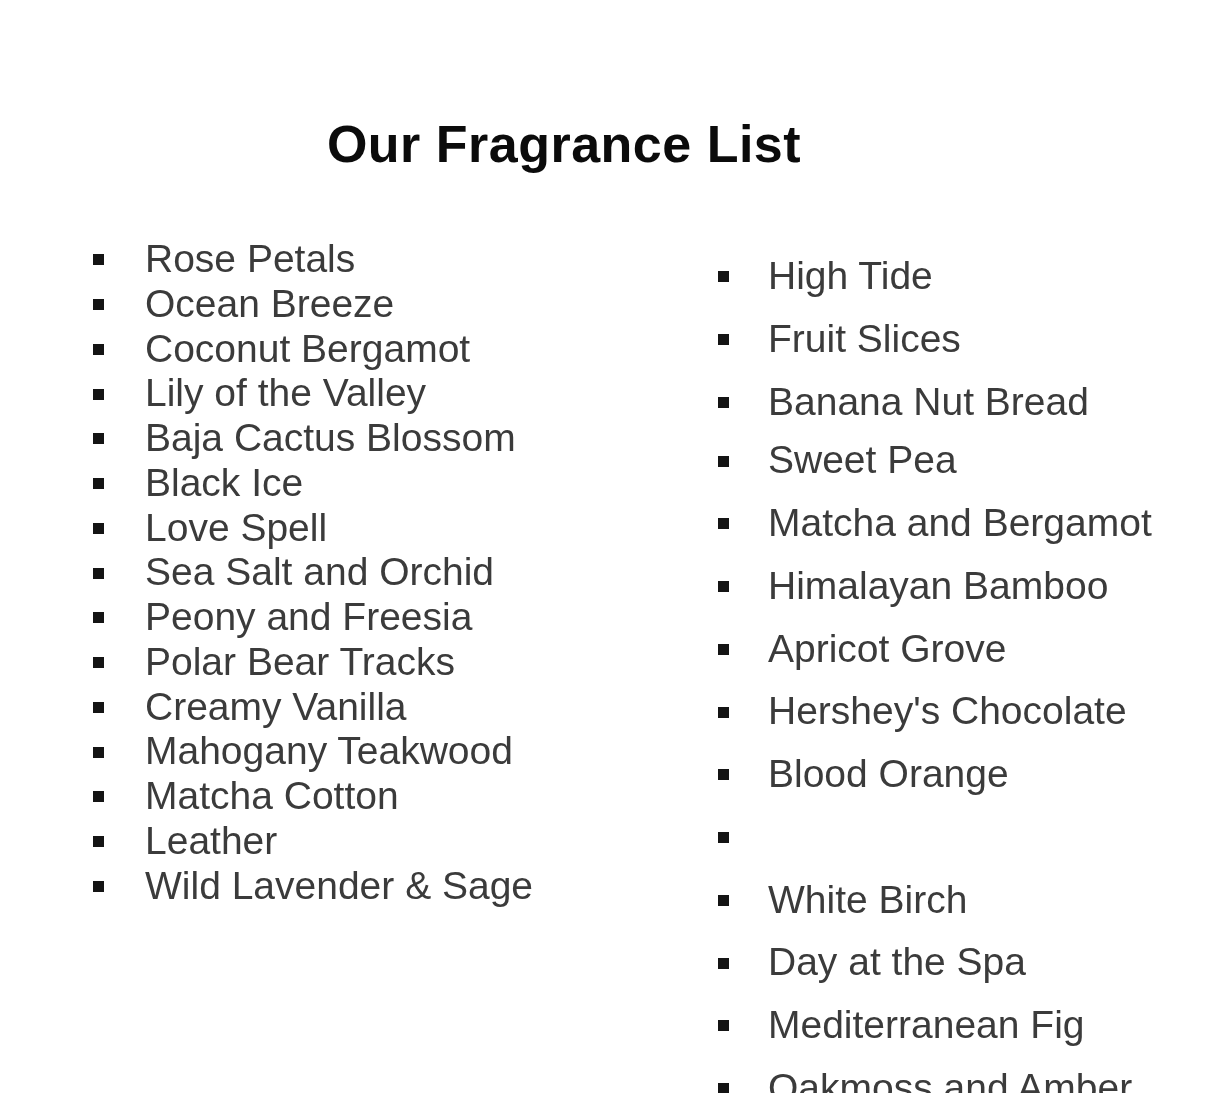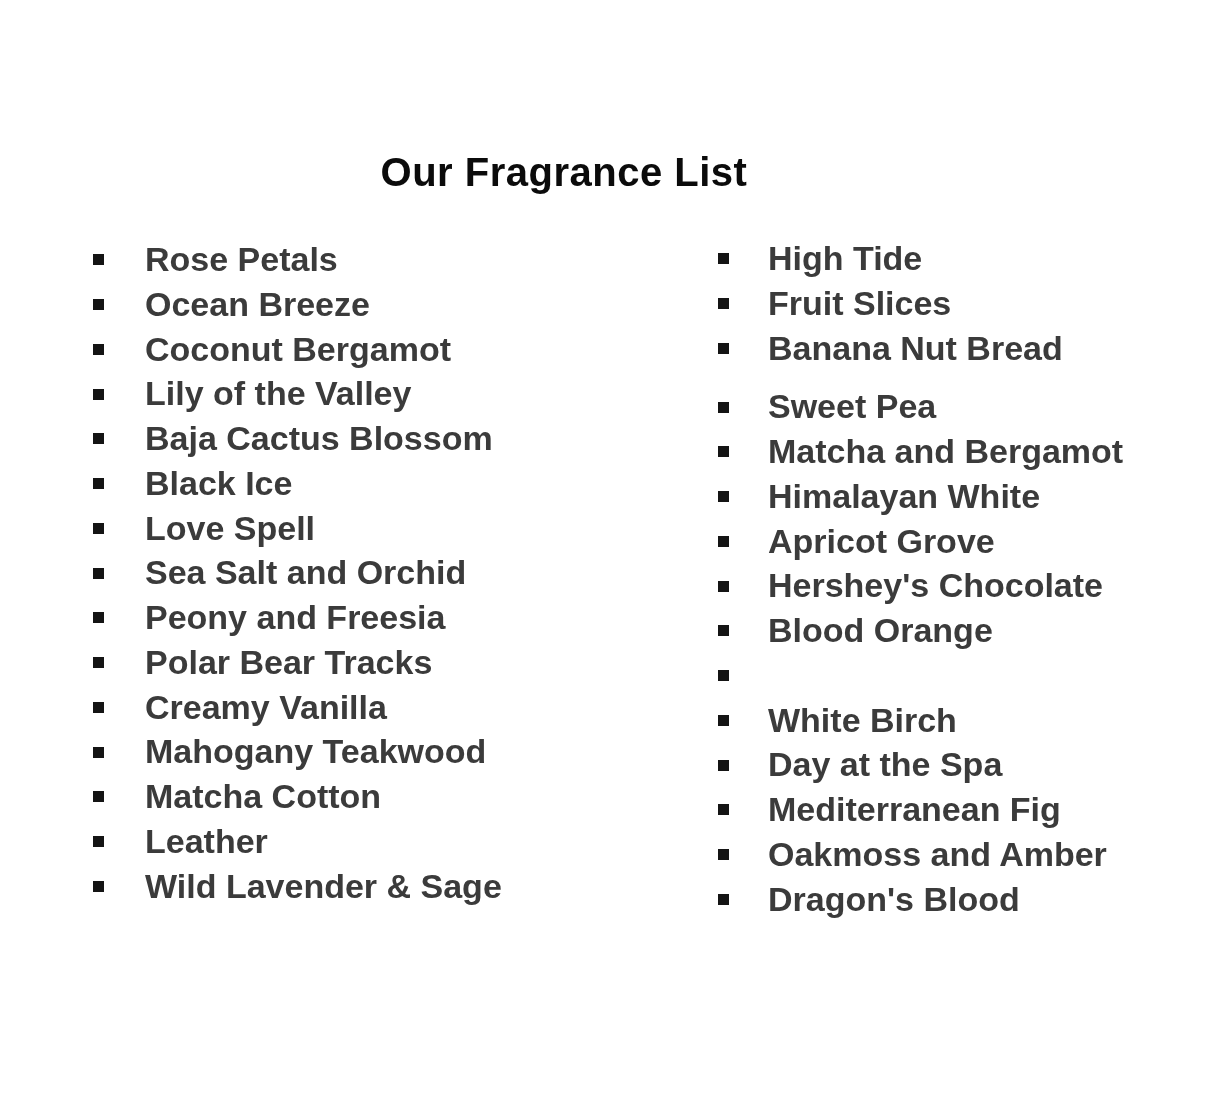--- a/index.html
+++ b/index.html
@@ -21,44 +21,43 @@
     width: 1221px;
     height: 1093px;
     background: var(--bg);
   }
   .title {
     position: absolute;
     top: 118px;
     left: 0;
     width: 1128px;
     text-align: center;
-    font-size: 40px;
+    font-size: 52px;
     font-weight: 900;
     letter-spacing: 0.5px;
     color: var(--title-color);
     line-height: 52px;
-    margin-top: 28px;
   }
   ul.fragrance-column {
     position: absolute;
     list-style: none;
   }
   ul.fragrance-column.left  { left: 93px;  top: 237px; }
   ul.fragrance-column.right { left: 718px; top: 236px; }
   ul.fragrance-column li {
     position: relative;
     height: 44.75px;
     line-height: 44.75px;
-    font-size: 34px;
-    font-weight: bold;
+    font-size: 39px;
+    font-weight: normal;
     color: var(--item-color);
     white-space: nowrap;
   }
   ul.fragrance-column.left  li { padding-left: 52px; }
-  ul.fragrance-column.right li { padding-left: 50px; }
+  ul.fragrance-column.right li { padding-left: 50px; margin-top: 18px; }
   ul.fragrance-column li.spaced { margin-top: 14px; }
   .bullet {
     position: absolute;
     left: 0;
     top: 50%;
     width: 11px;
     height: 11px;
     margin-top: -5px;
     background: var(--bullet-color);
   }
@@ -86,21 +85,21 @@
       <li><span class="bullet"></span><span>Leather</span></li>
       <li><span class="bullet"></span><span>Wild Lavender &amp; Sage</span></li>
     </ul>
 
   <ul class="fragrance-column right">
       <li><span class="bullet"></span><span>High Tide</span></li>
       <li><span class="bullet"></span><span>Fruit Slices</span></li>
       <li><span class="bullet"></span><span>Banana Nut Bread</span></li>
       <li class="spaced"><span class="bullet"></span><span>Sweet Pea</span></li>
       <li><span class="bullet"></span><span>Matcha and Bergamot</span></li>
-      <li><span class="bullet"></span><span>Himalayan White</span></li>
+      <li><span class="bullet"></span><span>Himalayan Bamboo</span></li>
       <li><span class="bullet"></span><span>Apricot Grove</span></li>
       <li><span class="bullet"></span><span>Hershey's Chocolate</span></li>
       <li><span class="bullet"></span><span>Blood Orange</span></li>
       <li><span class="bullet"></span></li>
       <li><span class="bullet"></span><span>White Birch</span></li>
       <li><span class="bullet"></span><span>Day at the Spa</span></li>
       <li><span class="bullet"></span><span>Mediterranean Fig</span></li>
       <li><span class="bullet"></span><span>Oakmoss and Amber</span></li>
       <li><span class="bullet"></span><span>Dragon's Blood</span></li>
     </ul>

